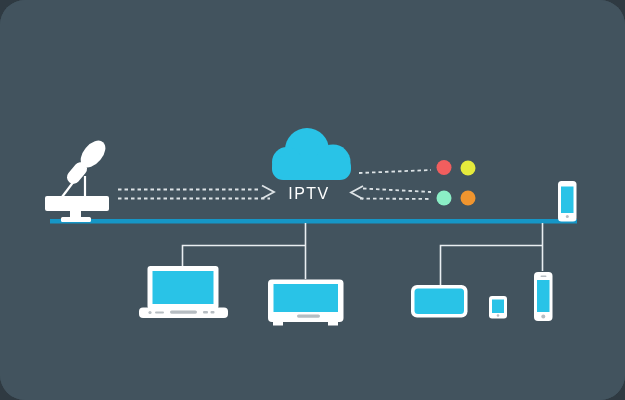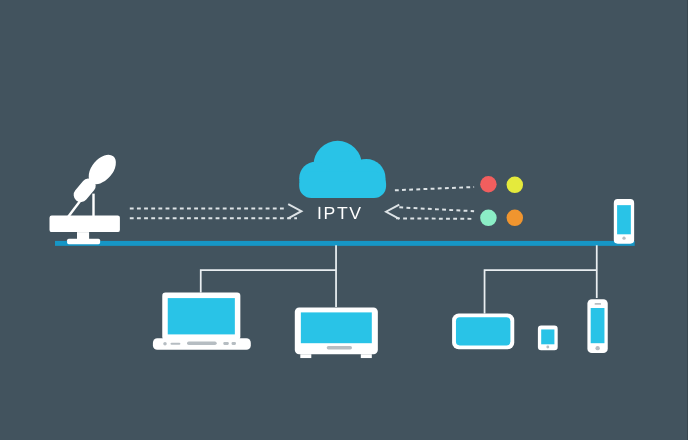--- a/index.html
+++ b/index.html
@@ -1,19 +1,20 @@
 <!DOCTYPE html>
 <html><head>
 <meta charset="utf-8">
 <style>
   html,body{margin:0;padding:0;background:#2f3a42;}
   #stage{
     position:relative;width:625px;height:400px;overflow:hidden;
     background:#42535e;
     font-family:"Liberation Sans", sans-serif;
+    border-radius:25px;
   }
   svg{display:block;}
   text.iptv-label{
     font-family:"Liberation Sans", sans-serif;
     font-size:16px;font-weight:500;letter-spacing:1.5px;fill:#ffffff;
   }
 </style>
 </head>
 <body>
 

